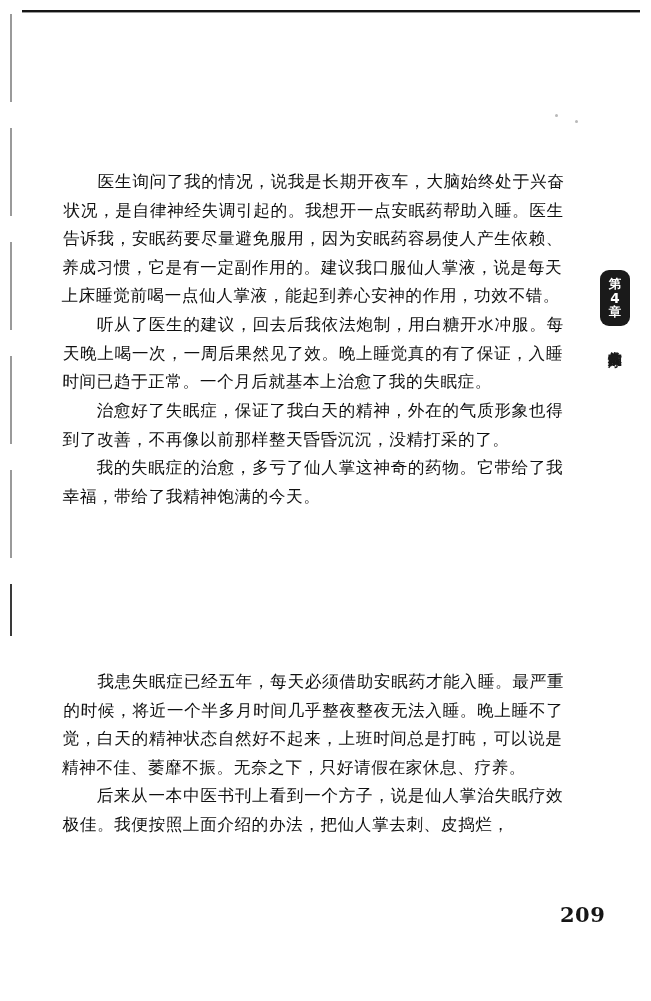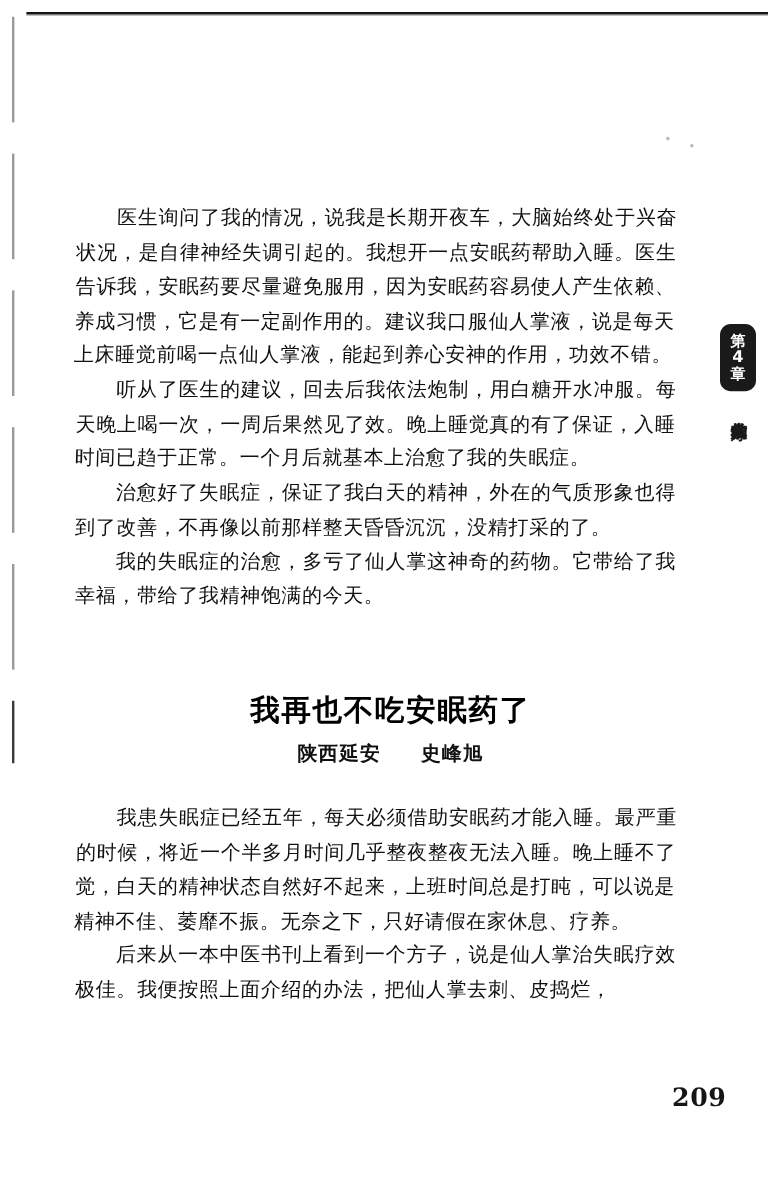--- a/index.html
+++ b/index.html
@@ -173,26 +173,20 @@
   <div class="speck" style="left:555px; top:114px; width:3px; height:3px;"></div>
   <div class="speck" style="left:575px; top:120px; width:3px; height:3px;"></div>
 
   <div id="text-column">
     <p class="para">医生询问了我的情况，说我是长期开夜车，大脑始终处于兴奋状况，是自律神经失调引起的。我想开一点安眠药帮助入睡。医生告诉我，安眠药要尽量避免服用，因为安眠药容易使人产生依赖、养成习惯，它是有一定副作用的。建议我口服仙人掌液，说是每天上床睡觉前喝一点仙人掌液，能起到养心安神的作用，功效不错。</p>
     <p class="para">听从了医生的建议，回去后我依法炮制，用白糖开水冲服。每天晚上喝一次，一周后果然见了效。晚上睡觉真的有了保证，入睡时间已趋于正常。一个月后就基本上治愈了我的失眠症。</p>
     <p class="para">治愈好了失眠症，保证了我白天的精神，外在的气质形象也得到了改善，不再像以前那样整天昏昏沉沉，没精打采的了。</p>
     <p class="para">我的失眠症的治愈，多亏了仙人掌这神奇的药物。它带给了我幸福，带给了我精神饱满的今天。</p>
   </div>
 
-  <div id="article-heading">我再也不吃安眠药了</div>
-  <div id="article-byline">
-    <span>陕西延安</span>
-    <span class="sep"></span>
-    <span>史峰旭</span>
-  </div>
 
   <div id="text-column-2">
     <p class="para">我患失眠症已经五年，每天必须借助安眠药才能入睡。最严重的时候，将近一个半多月时间几乎整夜整夜无法入睡。晚上睡不了觉，白天的精神状态自然好不起来，上班时间总是打盹，可以说是精神不佳、萎靡不振。无奈之下，只好请假在家休息、疗养。</p>
     <p class="para">后来从一本中医书刊上看到一个方子，说是仙人掌治失眠疗效极佳。我便按照上面介绍的办法，把仙人掌去刺、皮捣烂，</p>
   </div>
 
   <div id="chapter-tab">
     <div id="chapter-badge">
       <span class="pre">第</span>
       <span class="num">4</span>

